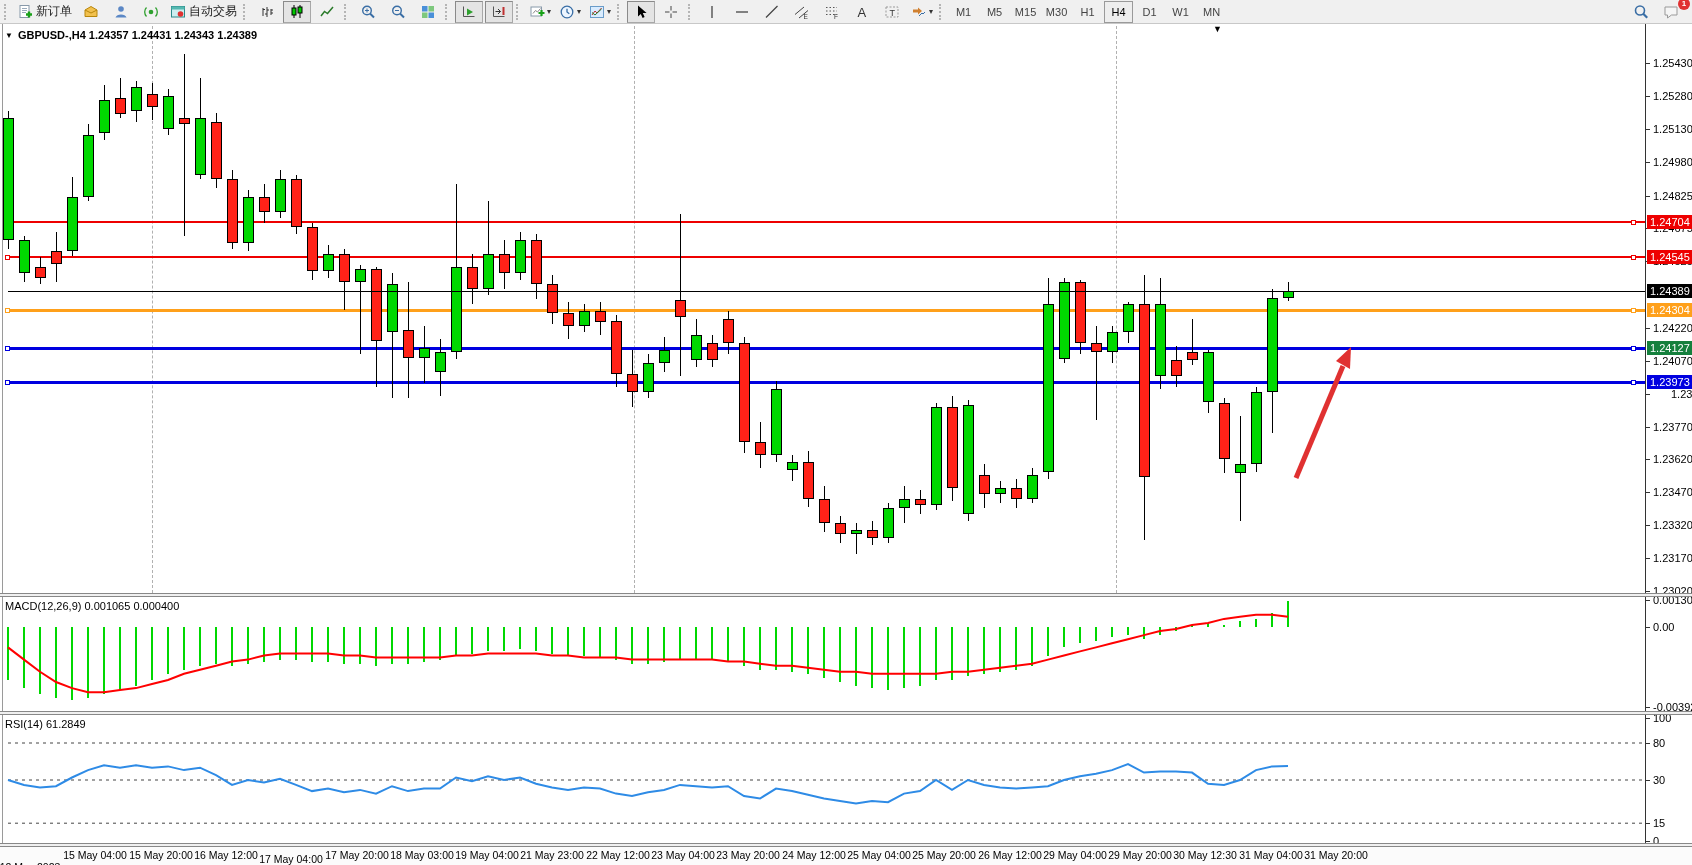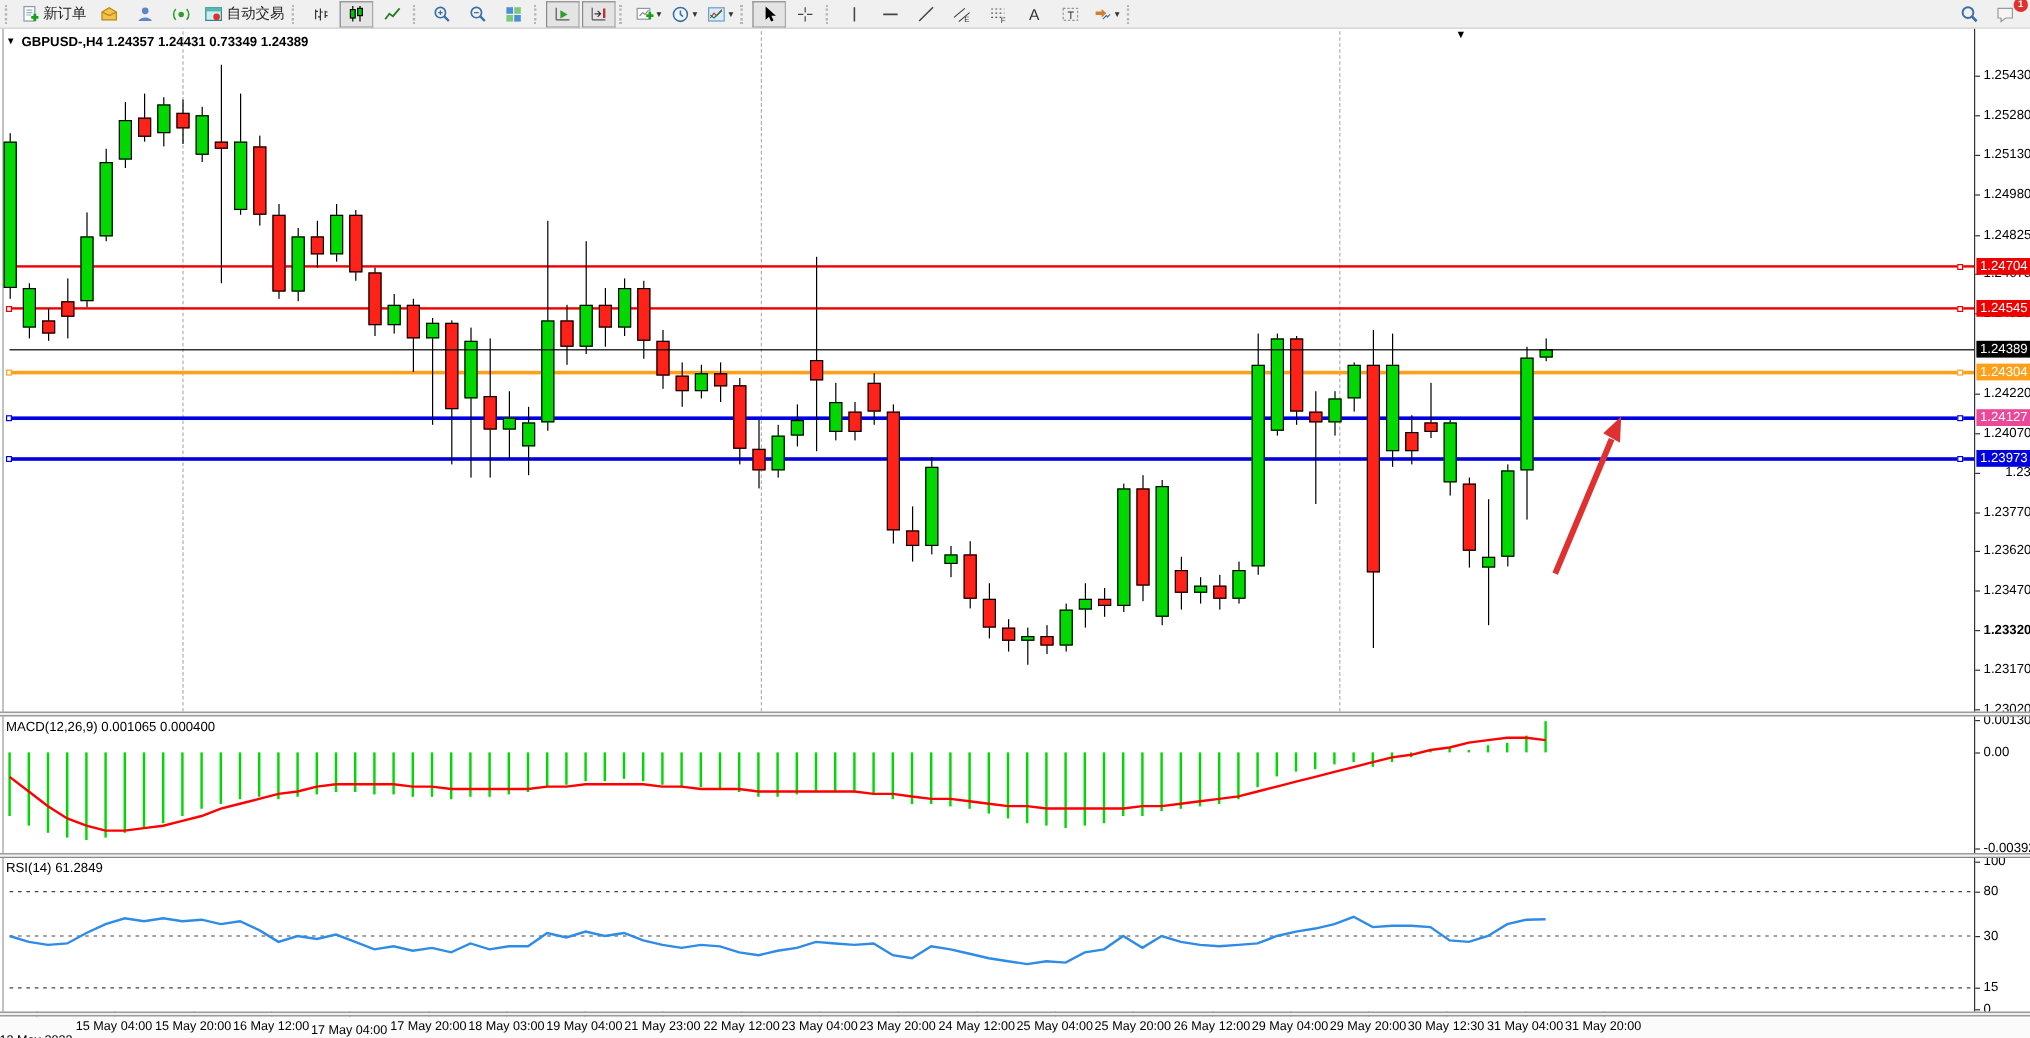--- a/index.html
+++ b/index.html
@@ -233,39 +233,50 @@
         </div>
         <div class="tbtn">
           <svg width="16" height="16" viewBox="0 0 16 16">
             <path d="M2 5.5h5V3.5l4 3.5-4 3.5V8.5H2z" fill="#d08030"></path>
             <path d="M8 12l3-3 1 1 2-2" stroke="#3a6ea5" fill="none"></path>
           </svg>
           <span class="caret">▾</span>
         </div>
       </div>
       <div class="ghandle"></div>
+      <div class="tgroup">
+        <div class="tfbtn">M1</div>
+        <div class="tfbtn">M5</div>
+        <div class="tfbtn">M15</div>
+        <div class="tfbtn">M30</div>
+        <div class="tfbtn">H1</div>
+        <div class="tfbtn active">H4</div>
+        <div class="tfbtn">D1</div>
+        <div class="tfbtn">W1</div>
+        <div class="tfbtn">MN</div>
+      </div>
       <div id="tb-right">
         <div class="tbtn" style="position:relative">
           <svg width="16" height="16" viewBox="0 0 16 16">
             <circle cx="7" cy="6.5" r="4.5" fill="none" stroke="#3a6ea5" stroke-width="1.6"></circle>
             <path d="M10.2 9.7L14.2 13.7" stroke="#3a6ea5" stroke-width="2.2"></path>
           </svg>
         </div>
         <div class="tbtn" style="position:relative">
           <svg width="16" height="16" viewBox="0 0 16 16">
             <path d="M2 3h12v8H8.5L4.5 14v-3H2z" fill="#f5f5f5" stroke="#999"></path>
           </svg>
           <span class="nbadge">1</span>
         </div>
       </div>
     </div>
   <div id="chart">
     <div class="leftedge"></div>
     <div class="paneltitle" id="maintitle">
-      <span class="tri">▼</span><span>GBPUSD-,H4  1.24357 1.24431 0.73349 1.24389</span>
+      <span class="tri">▼</span><span>GBPUSD-,H4  1.24357 1.24431 1.24343 1.24389</span>
     </div>
     <div id="layers">
         <div class="psep" style="left:152px;top:2px;height:567px;"></div>
         <div class="psep" style="left:634px;top:2px;height:567px;"></div>
         <div class="psep" style="left:1116px;top:2px;height:567px;"></div>
         <div class="lvl" style="left:8px;top:197px;width:1637px;height:2px;background:#ee0000;"></div>
         <div class="lvlsq" style="left:5px;top:196px;border:1px solid #ee0000;"></div>
         <div class="lvlsq" style="left:1631px;top:196px;border:1px solid #ee0000;"></div>
         <div class="lvl" style="left:8px;top:232px;width:1637px;height:2px;background:#ee0000;"></div>
         <div class="lvlsq" style="left:5px;top:231px;border:1px solid #ee0000;"></div>
@@ -549,29 +560,29 @@
         <div class="plabel" style="top:337px;">1.24070</div>
         <div class="ptick" style="top:370px;"></div>
         <div class="plabel" style="top:370px;margin-left:18px;">1.23920</div>
         <div class="ptick" style="top:403px;"></div>
         <div class="plabel" style="top:403px;">1.23770</div>
         <div class="ptick" style="top:435px;"></div>
         <div class="plabel" style="top:435px;">1.23620</div>
         <div class="ptick" style="top:468px;"></div>
         <div class="plabel" style="top:468px;">1.23470</div>
         <div class="ptick" style="top:501px;"></div>
-        <div class="plabel" style="top:501px;font-weight:bold;">1.23320</div>
+        <div class="plabel" style="top:501px;">1.23320</div>
         <div class="ptick" style="top:534px;"></div>
         <div class="plabel" style="top:534px;">1.23170</div>
         <div class="ptick" style="top:567px;"></div>
         <div class="plabel" style="top:567px;">1.23020</div>
         <div class="pbadge" style="top:198px;background:#ee0000;">1.24704</div>
         <div class="pbadge" style="top:233px;background:#ee0000;">1.24545</div>
         <div class="pbadge" style="top:286px;background:#ffa01a;">1.24304</div>
-        <div class="pbadge" style="top:324px;background:#ec4899;">1.24127</div>
+        <div class="pbadge" style="top:324px;background:#15803d;">1.24127</div>
         <div class="pbadge" style="top:358px;background:#0000e0;">1.23973</div>
         <div class="pbadge" style="top:267px;background:#000000;">1.24389</div>
         <div class="ptick" style="top:576px;"></div>
         <div class="plabel" style="top:576px;">0.001302</div>
         <div class="ptick" style="top:603px;"></div>
         <div class="plabel" style="top:603px;">0.00</div>
         <div class="ptick" style="top:683px;"></div>
         <div class="plabel" style="top:683px;">-0.003925</div>
         <div class="ptick" style="top:694px;"></div>
         <div class="plabel" style="top:694px;">100</div>

